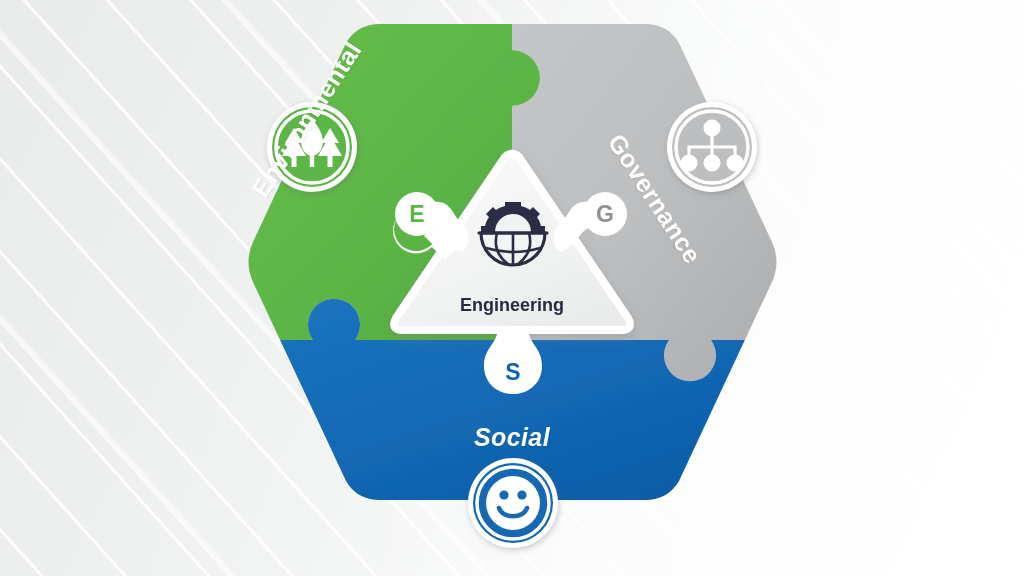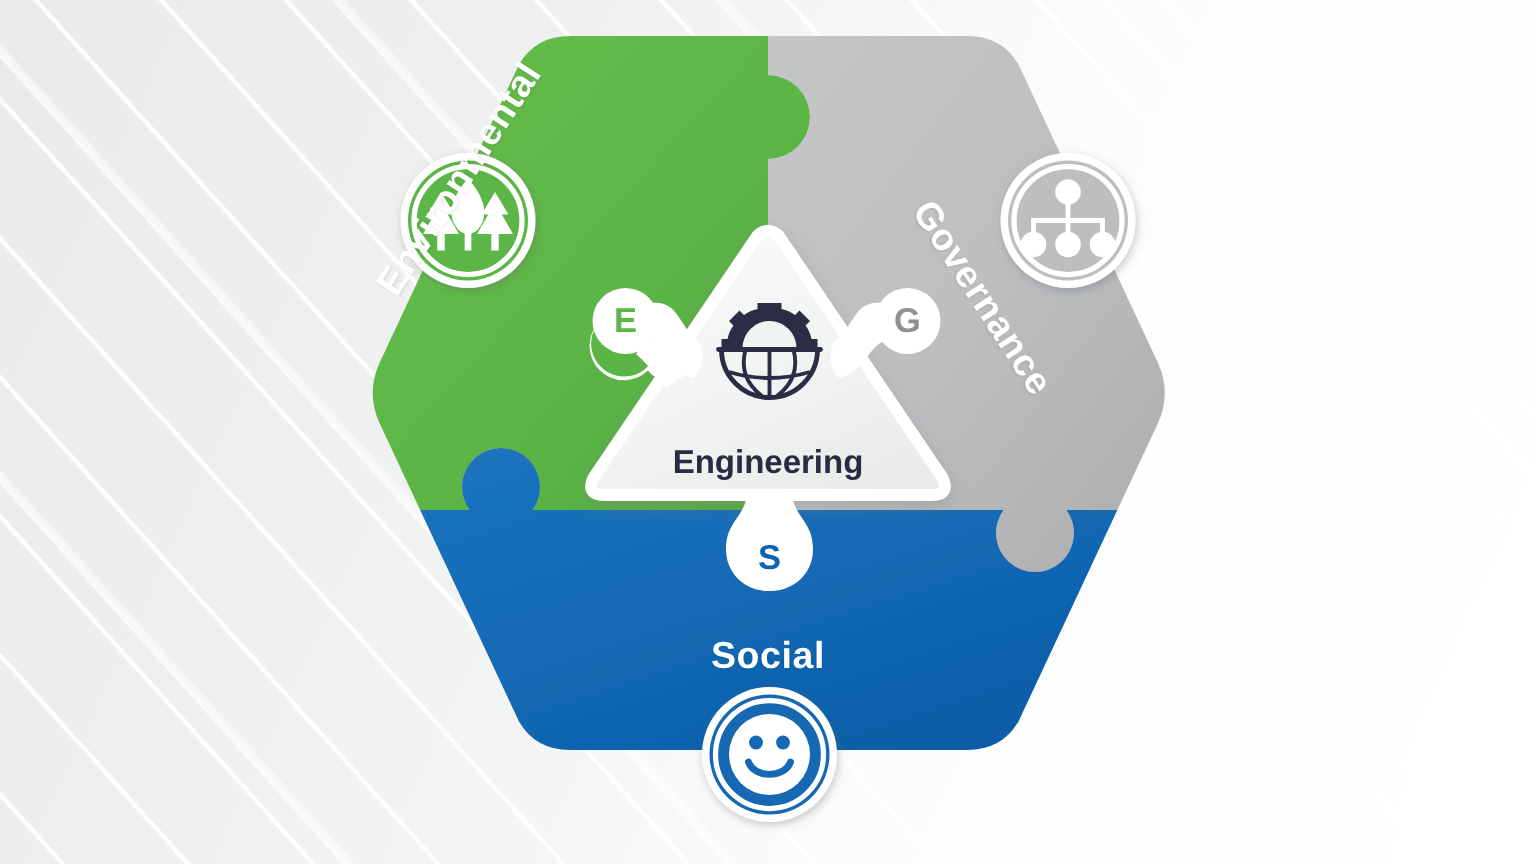--- a/index.html
+++ b/index.html
@@ -92,28 +92,29 @@
   #label-gov {
     left: 614px;
     top: 122px;
     transform-origin: left center;
     transform: rotate(57deg);
   }
   #label-soc {
     left: 512px;
     top: 423px;
     transform: translateX(-50%);
+    font-style: italic;
   }
   #label-eng {
     position: absolute;
     left: 512px;
     top: 295px;
     transform: translateX(-50%);
     color: #282b41;
-    font-size: 22px;
+    font-size: 18px;
     font-weight: 700;
     white-space: nowrap;
     pointer-events: none;
   }
   .badge-letter {
     position: absolute;
     font-size: 23px;
     font-weight: 700;
     white-space: nowrap;
     transform: translate(-50%, -50%);

